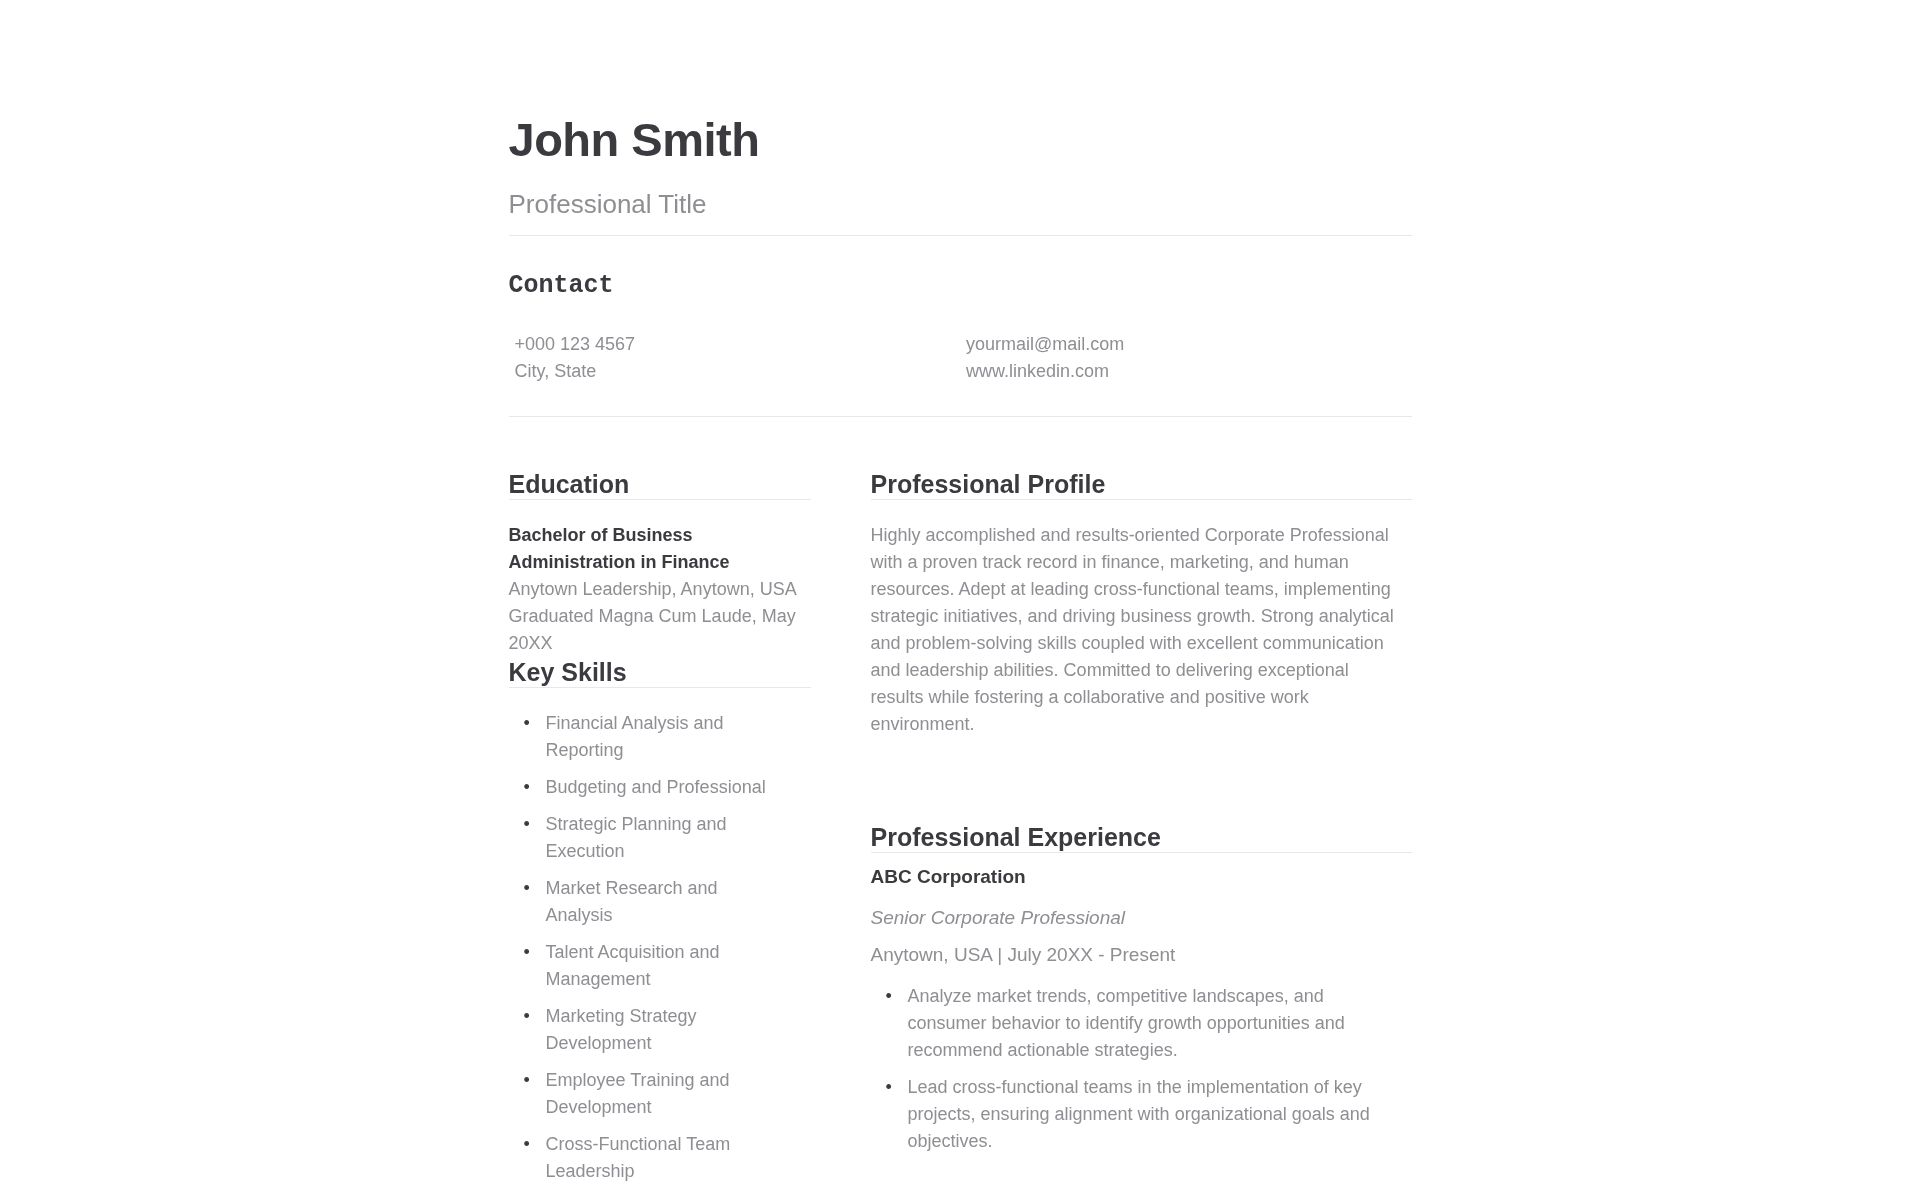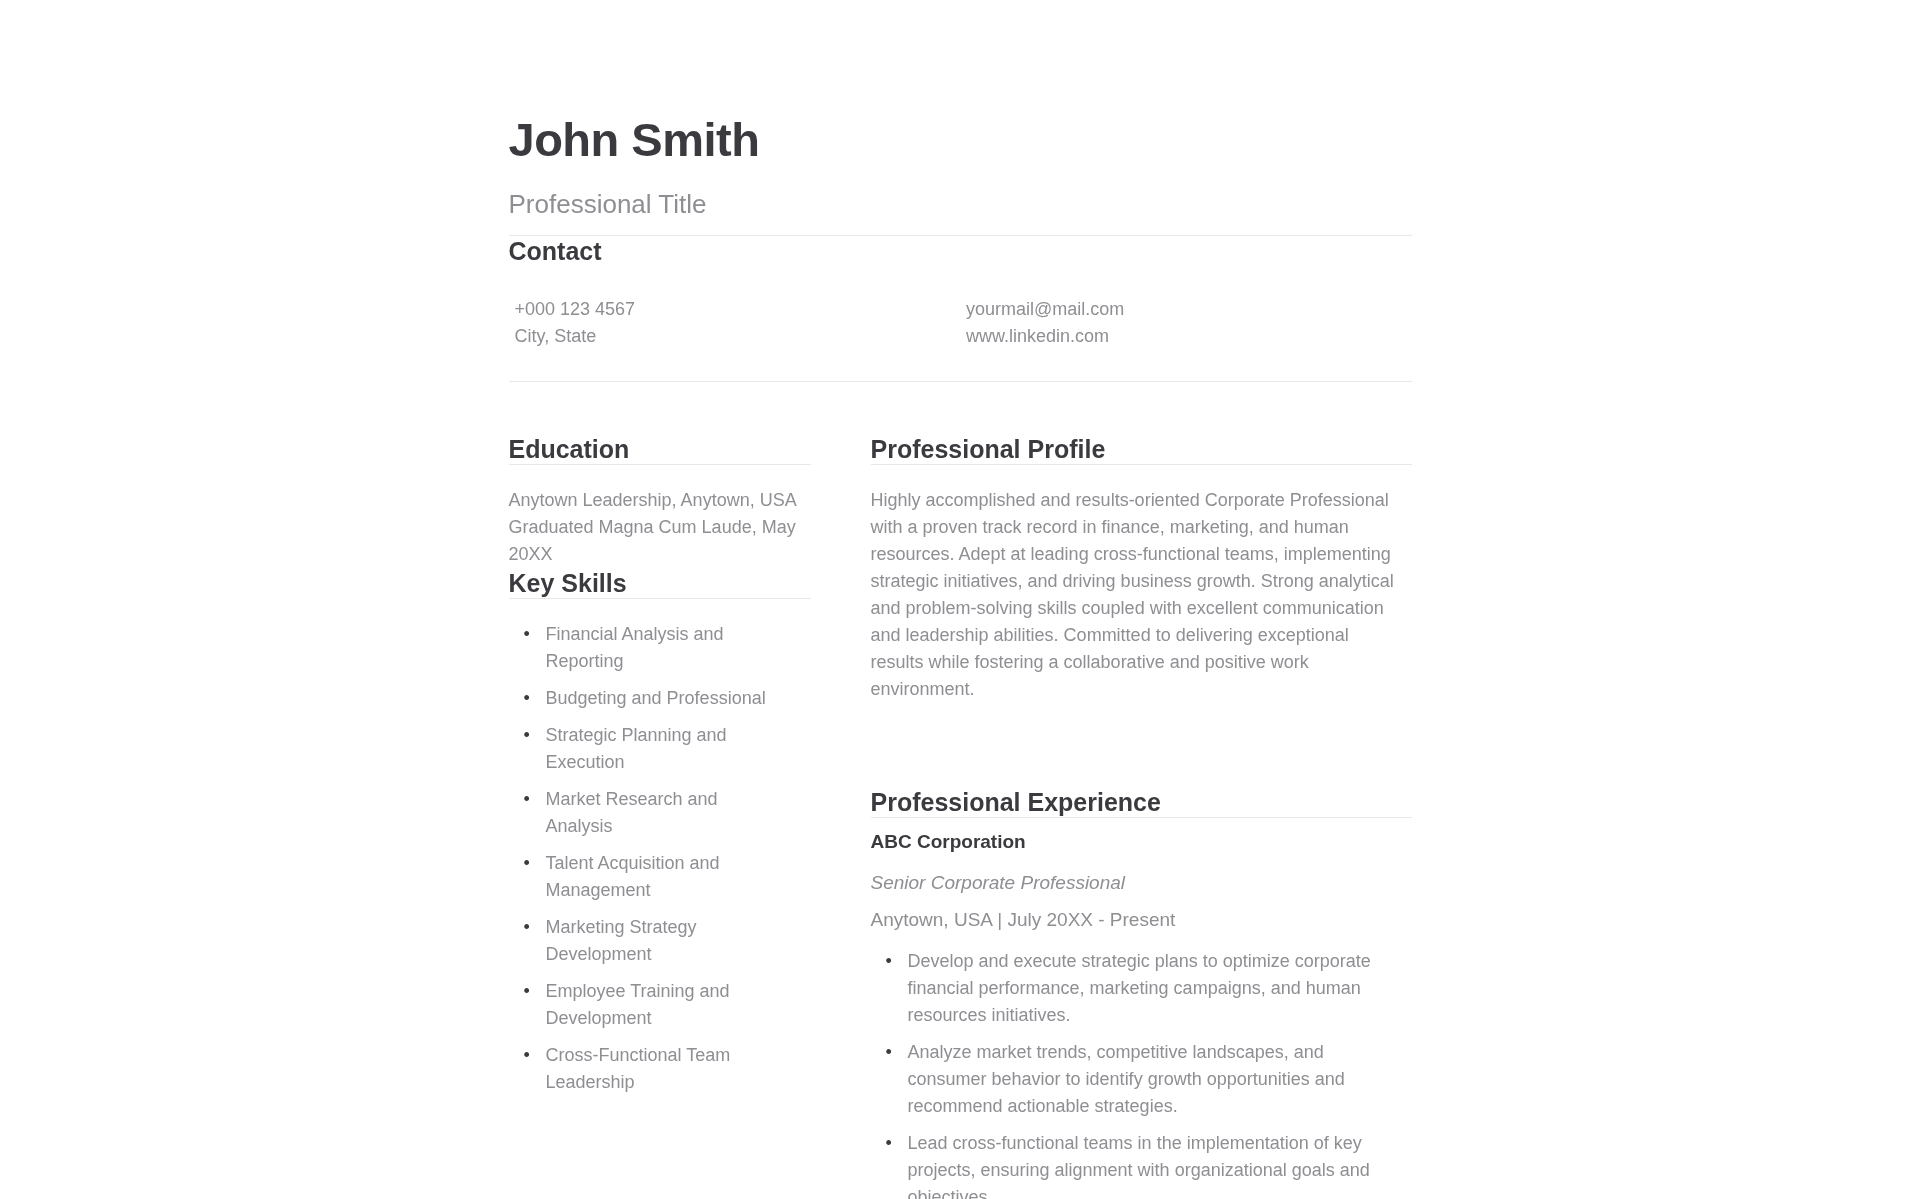--- a/index.html
+++ b/index.html
@@ -27,21 +27,21 @@
     margin:0 0 14px 0;
   }
   hr.rule{border:0;border-top:1px solid var(--divider);margin:0;width:100%;}
 
   
   h2.sec-heading{
     font-size:25px;line-height:1.2;font-weight:700;color:var(--dark);margin:0;
   }
 
   
-  .contact-section .sec-heading{}
+  .contact-section .sec-heading{margin-top:35px;font-family:Liberation Mono, monospace;}
   .contact-row{
     display:grid;grid-template-columns:repeat(2,1fr);
     margin:30px 0 31px 0;
     font-size:18px;line-height:27px;color:var(--gray);
   }
   .contact-cell{padding-left:6px;}
 
   
   .columns{
     display:grid;grid-template-columns:302px 541px;column-gap:60px;
@@ -101,20 +101,21 @@
   <hr class="rule">
 
   <div class="columns">
 
     <div class="col-left">
 
       <section class="section-education">
         <h2 class="sec-heading">Education</h2>
         <hr class="rule col-rule">
         <div class="edu-block">
+          <div class="edu-degree">Bachelor of Business Administration in Finance</div>
           <div class="edu-school">Anytown Leadership, Anytown, USA</div>
           <div class="edu-detail">Graduated Magna Cum Laude, May 20XX</div>
         </div>
       </section>
 
       <section class="section-skills">
         <h2 class="sec-heading">Key Skills</h2>
         <hr class="rule col-rule">
         <ul class="dot-list skills-list">
           <li>Financial Analysis and Reporting</li>
@@ -138,21 +139,20 @@
         <p class="profile-text">Highly accomplished and results-oriented Corporate Professional with a proven track record in finance, marketing, and human resources. Adept at leading cross-functional teams, implementing strategic initiatives, and driving business growth. Strong analytical and problem-solving skills coupled with excellent communication and leadership abilities. Committed to delivering exceptional results while fostering a collaborative and positive work environment.</p>
       </section>
 
       <section class="section-experience">
         <h2 class="sec-heading">Professional Experience</h2>
         <hr class="rule col-rule">
         <div class="xp-company">ABC Corporation</div>
         <div class="xp-role">Senior Corporate Professional</div>
         <div class="xp-meta">Anytown, USA | July 20XX - Present</div>
         <ul class="dot-list xp-list">
-          <li>Develop and execute strategic plans to optimize corporate financial performance, marketing campaigns, and human resources initiatives.</li>
           <li>Analyze market trends, competitive landscapes, and consumer behavior to identify growth opportunities and recommend actionable strategies.</li>
           <li>Lead cross-functional teams in the implementation of key projects, ensuring alignment with organizational goals and objectives.</li>
         </ul>
       </section>
 
     </div>
   </div>
 </div>
 
 </body></html>

